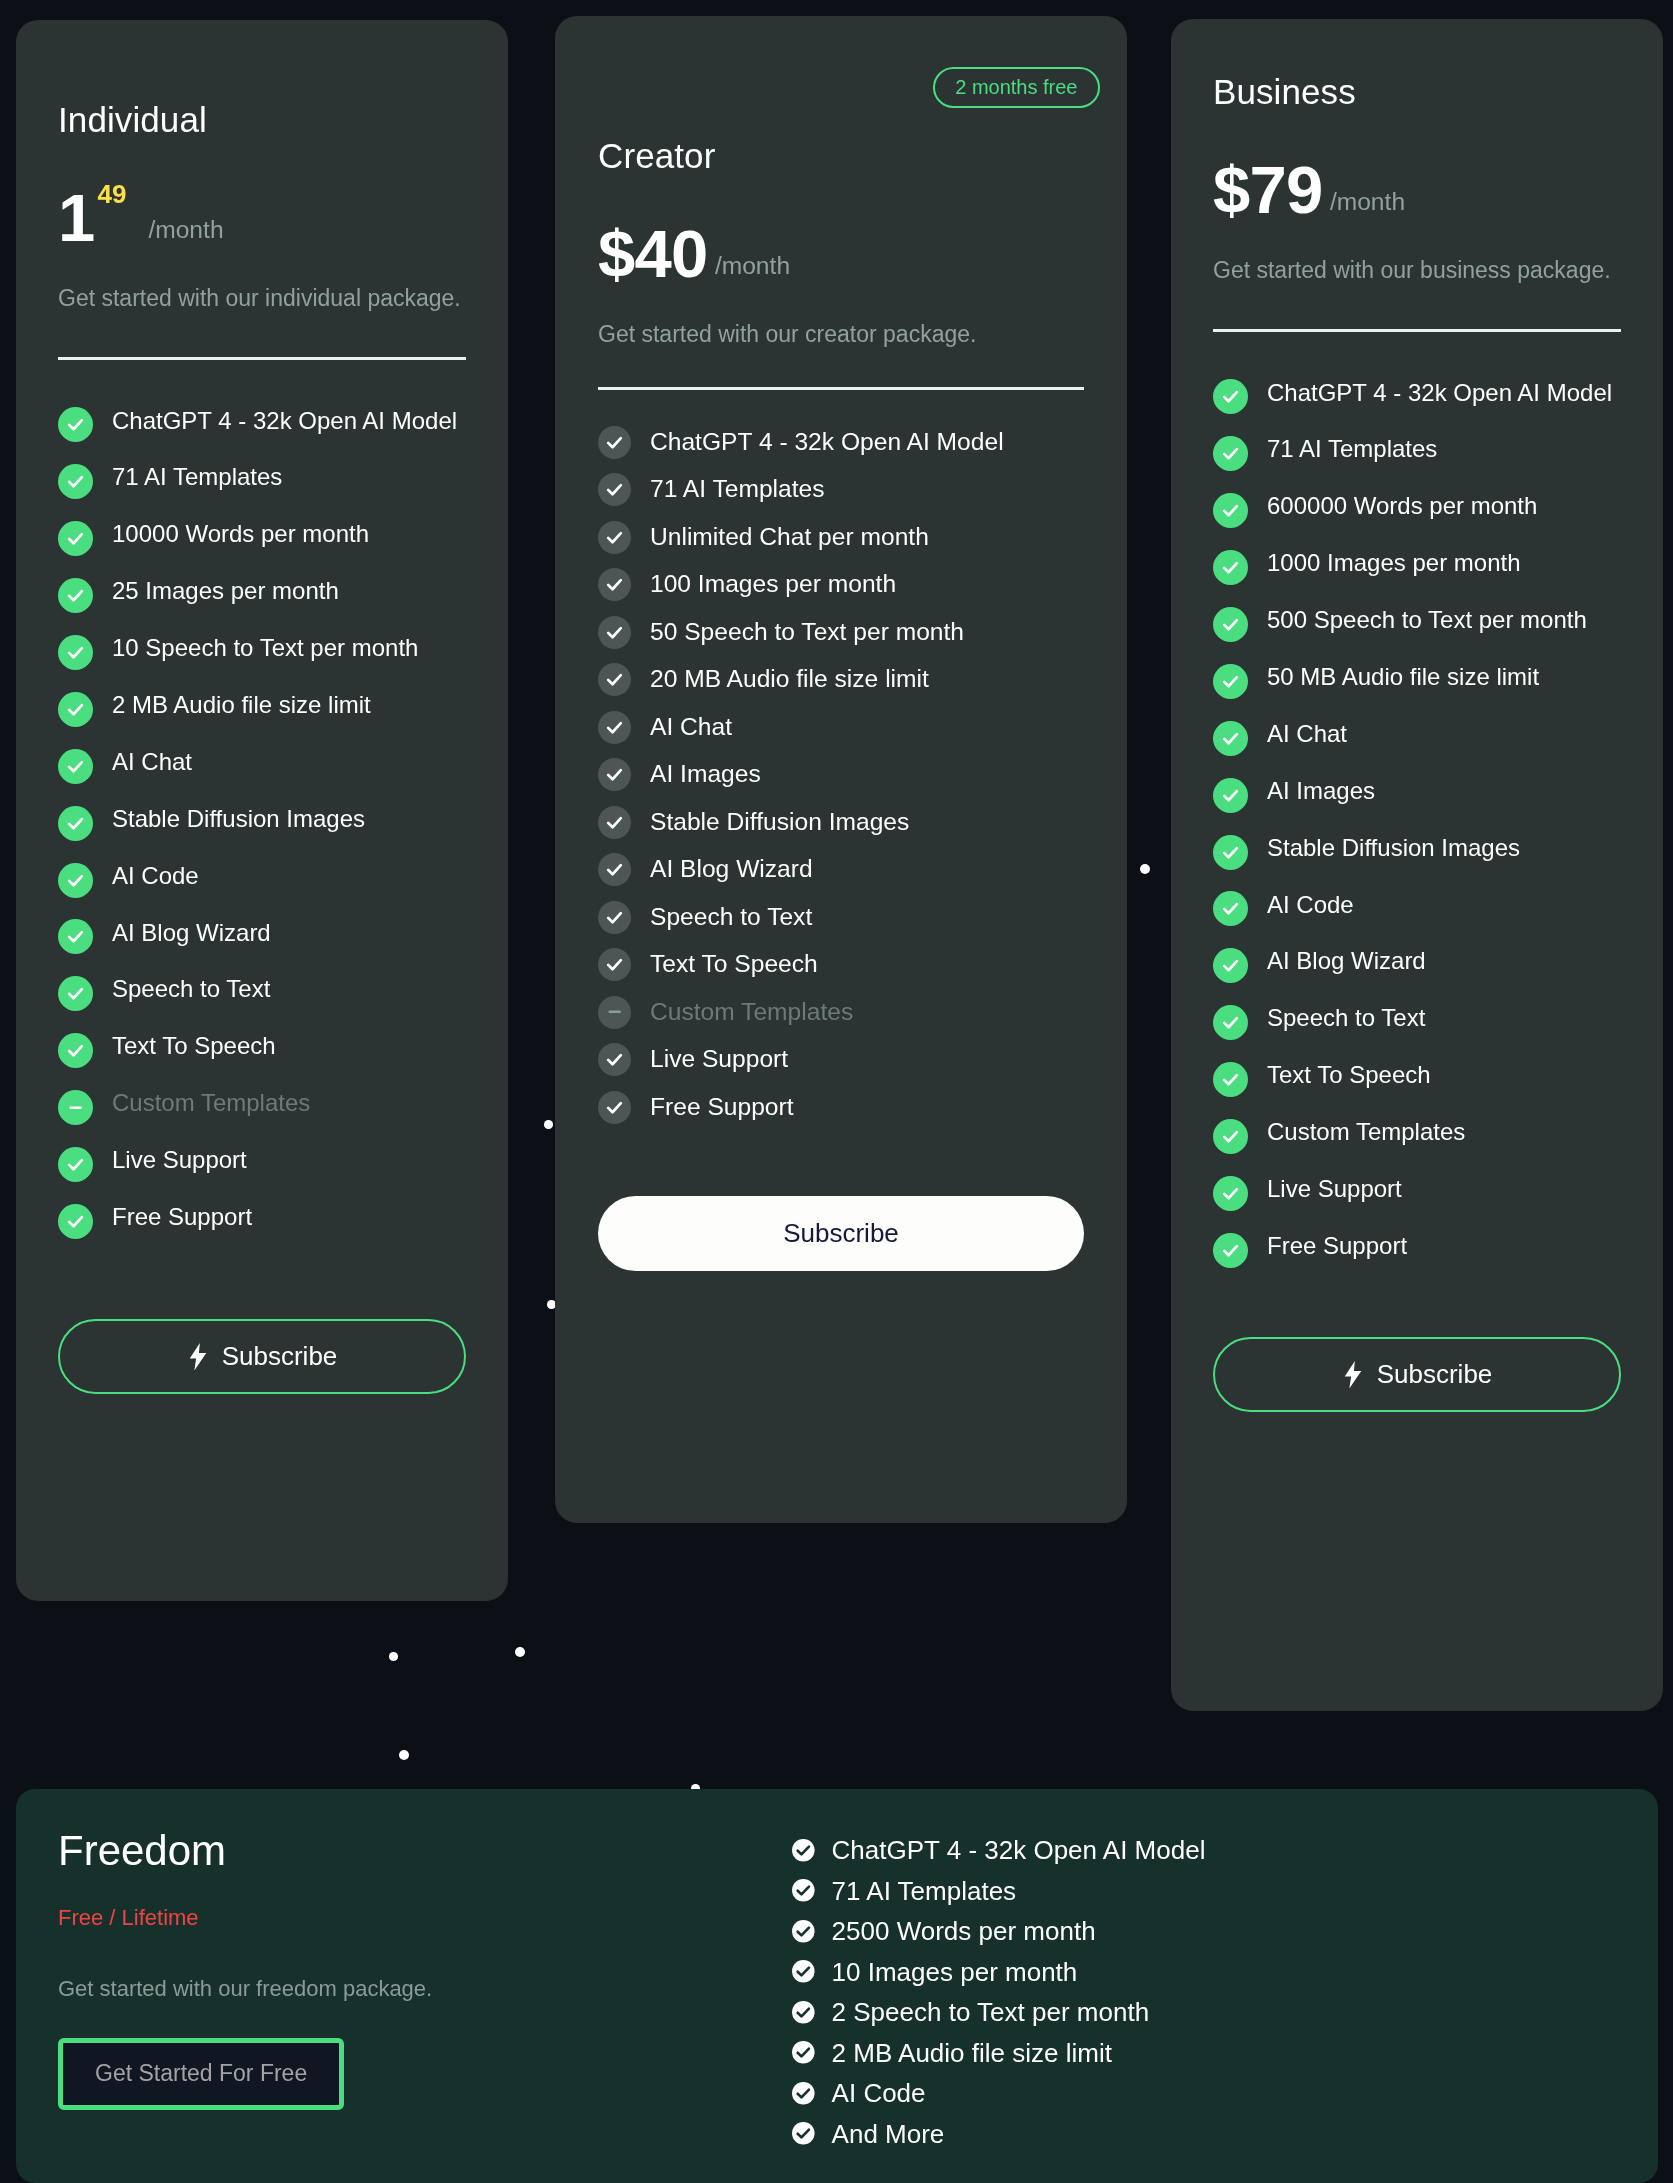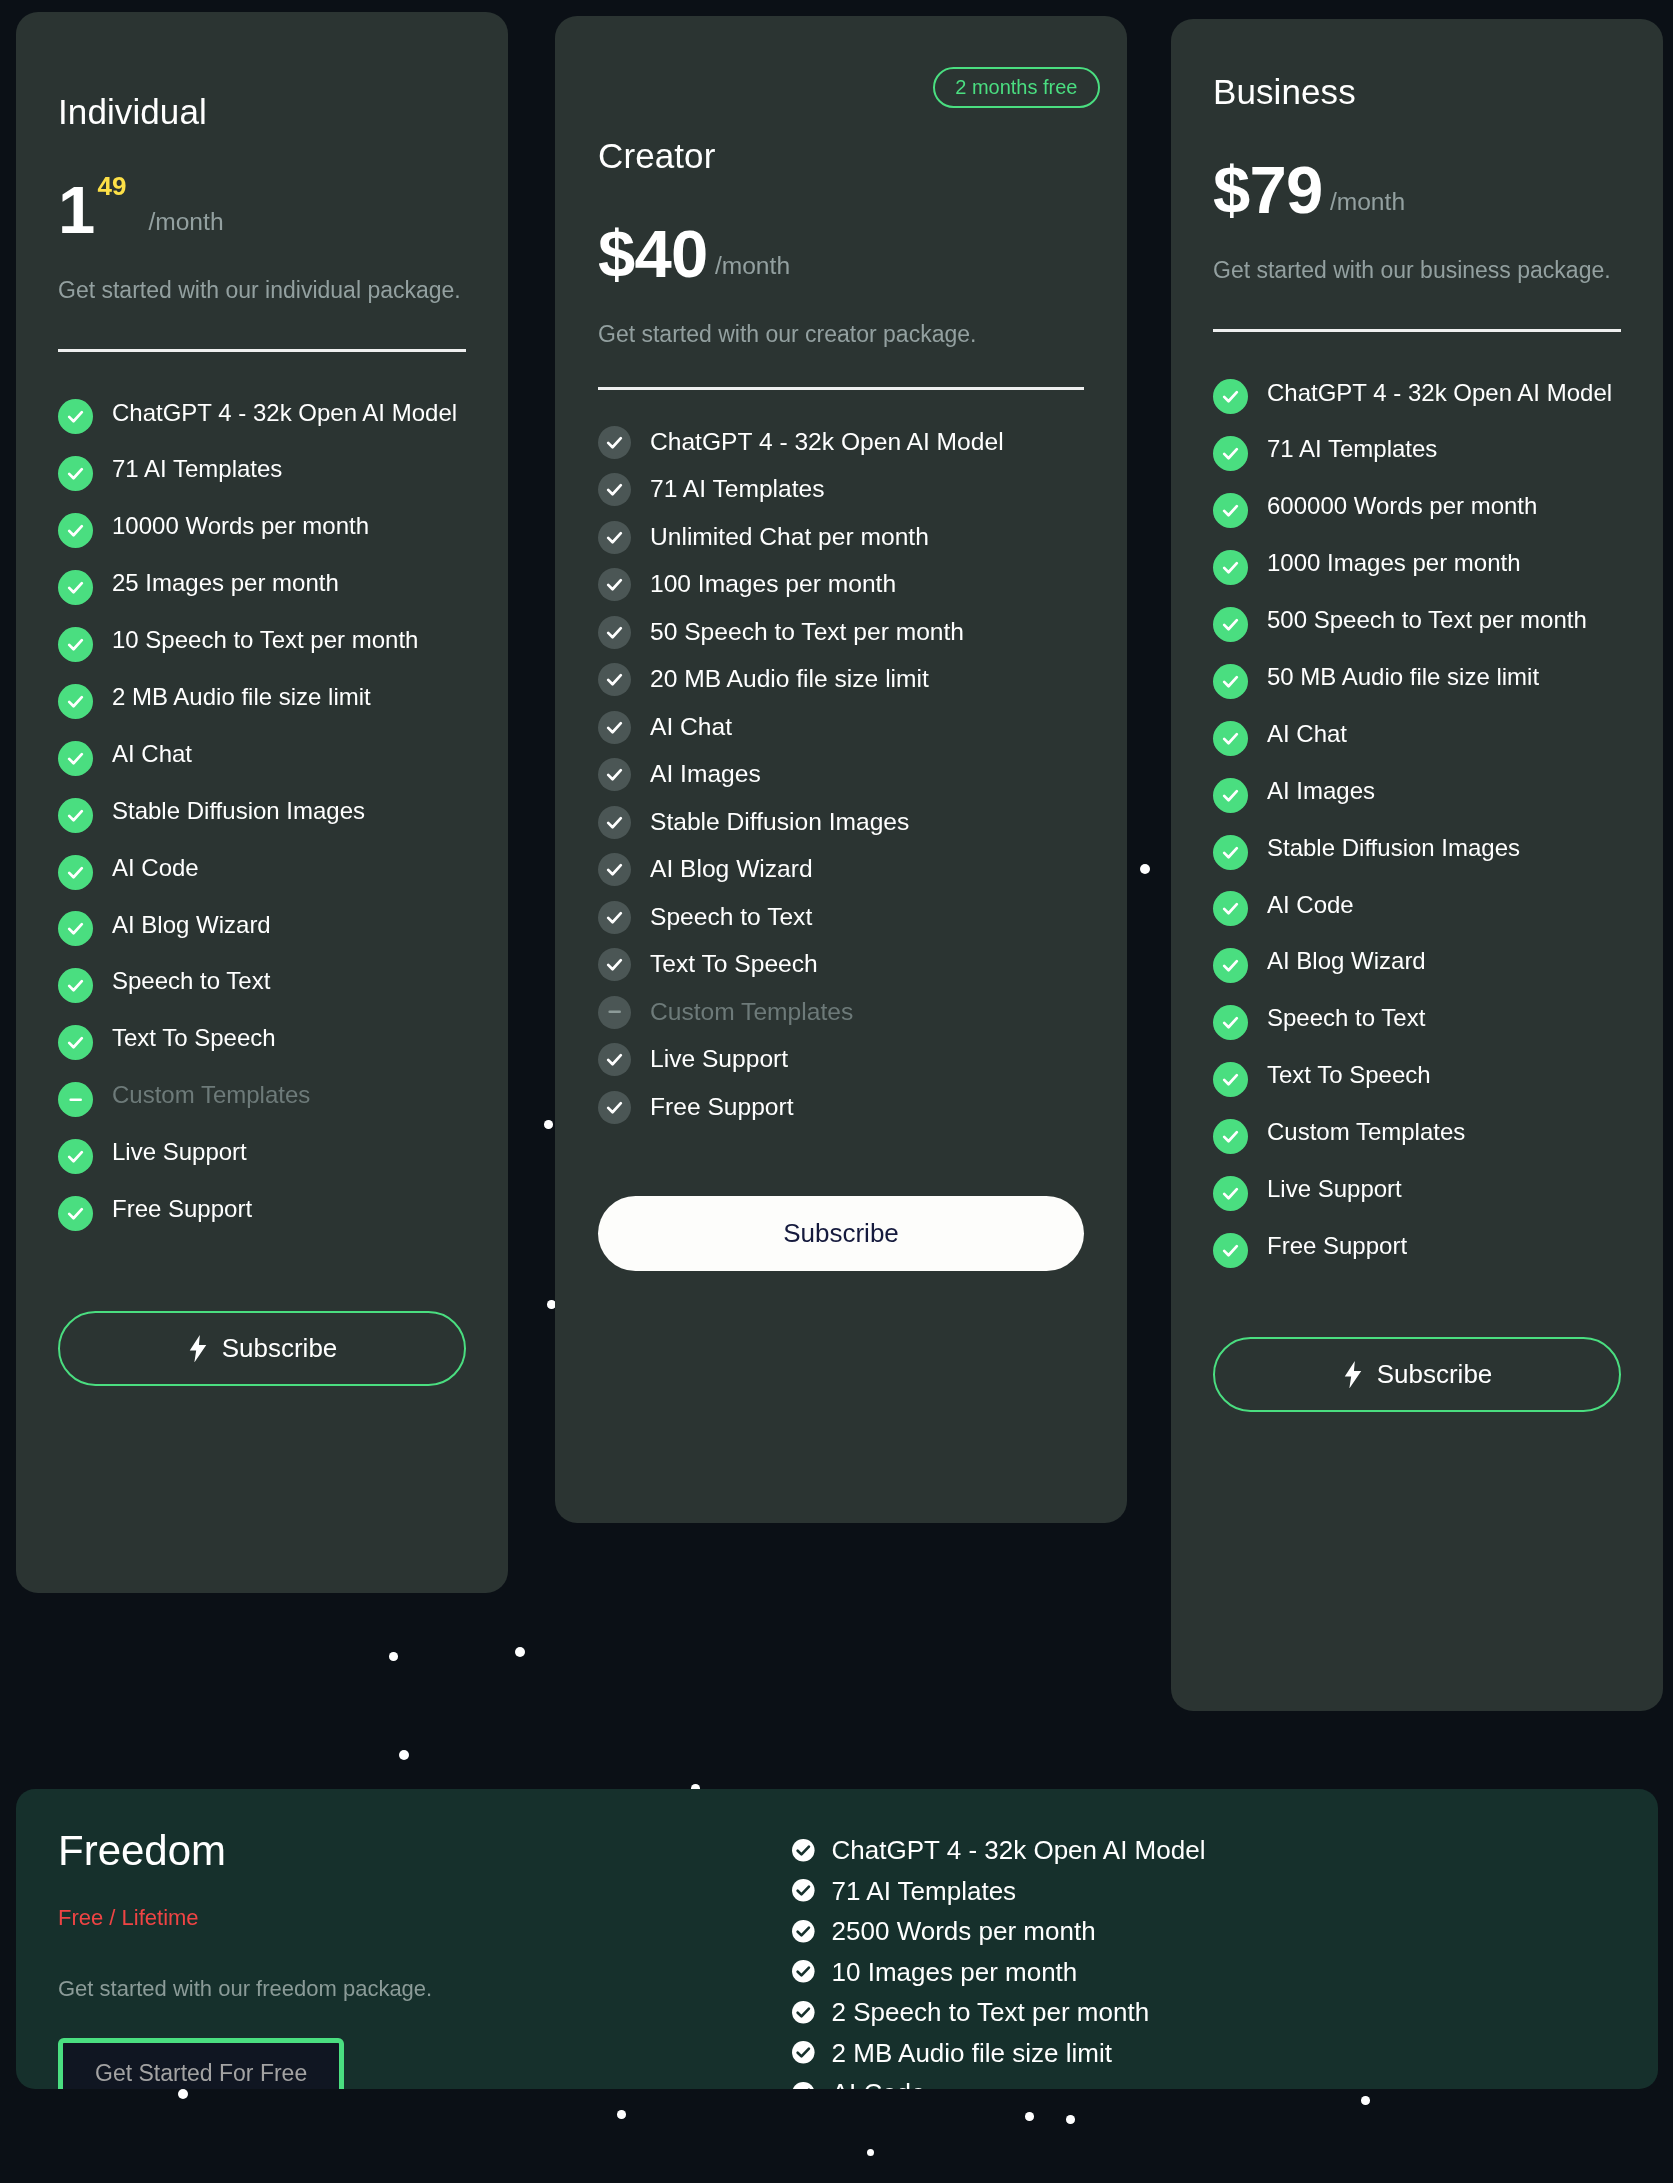--- a/index.html
+++ b/index.html
@@ -36,21 +36,21 @@
     height: 1723px;
   }
 
   .card {
     position: absolute;
     background: #2b3432;
     border-radius: 22px;
     padding: 0;
   }
 
-  .card.individual { left: 16px;   top: 12px;  width: 492px;  height: 1581px; }
+  .card.individual { left: 16px;   top: 20px;  width: 492px;  height: 1581px; }
   .card.creator    { left: 555px;  top: 16px;  width: 572px;  height: 1507px; }
   .card.business   { left: 1171px; top: 19px;  width: 492px;  height: 1692px; }
 
   .card-inner { padding: 0 42px; position: relative; height: 100%; }
   .card.creator .card-inner { padding: 0 43px; }
 
   .badge {
     position: absolute;
     right: 27.5px;
     top: 51px;
@@ -192,21 +192,21 @@
   }
 
   .bolt { width: 22px; height: 27.5px; display: block; }
 
   
   .freedom {
     position: absolute;
     left: 16px;
     top: 1789px;
     width: 1642px;
-    height: 300px;
+    height: 394px;
     background: #16302c;
     border-radius: 19px;
     overflow: hidden;
   }
   .freedom-left {
     position: absolute;
     left: 42px;
     top: 38px;
     width: 695px;
   }

